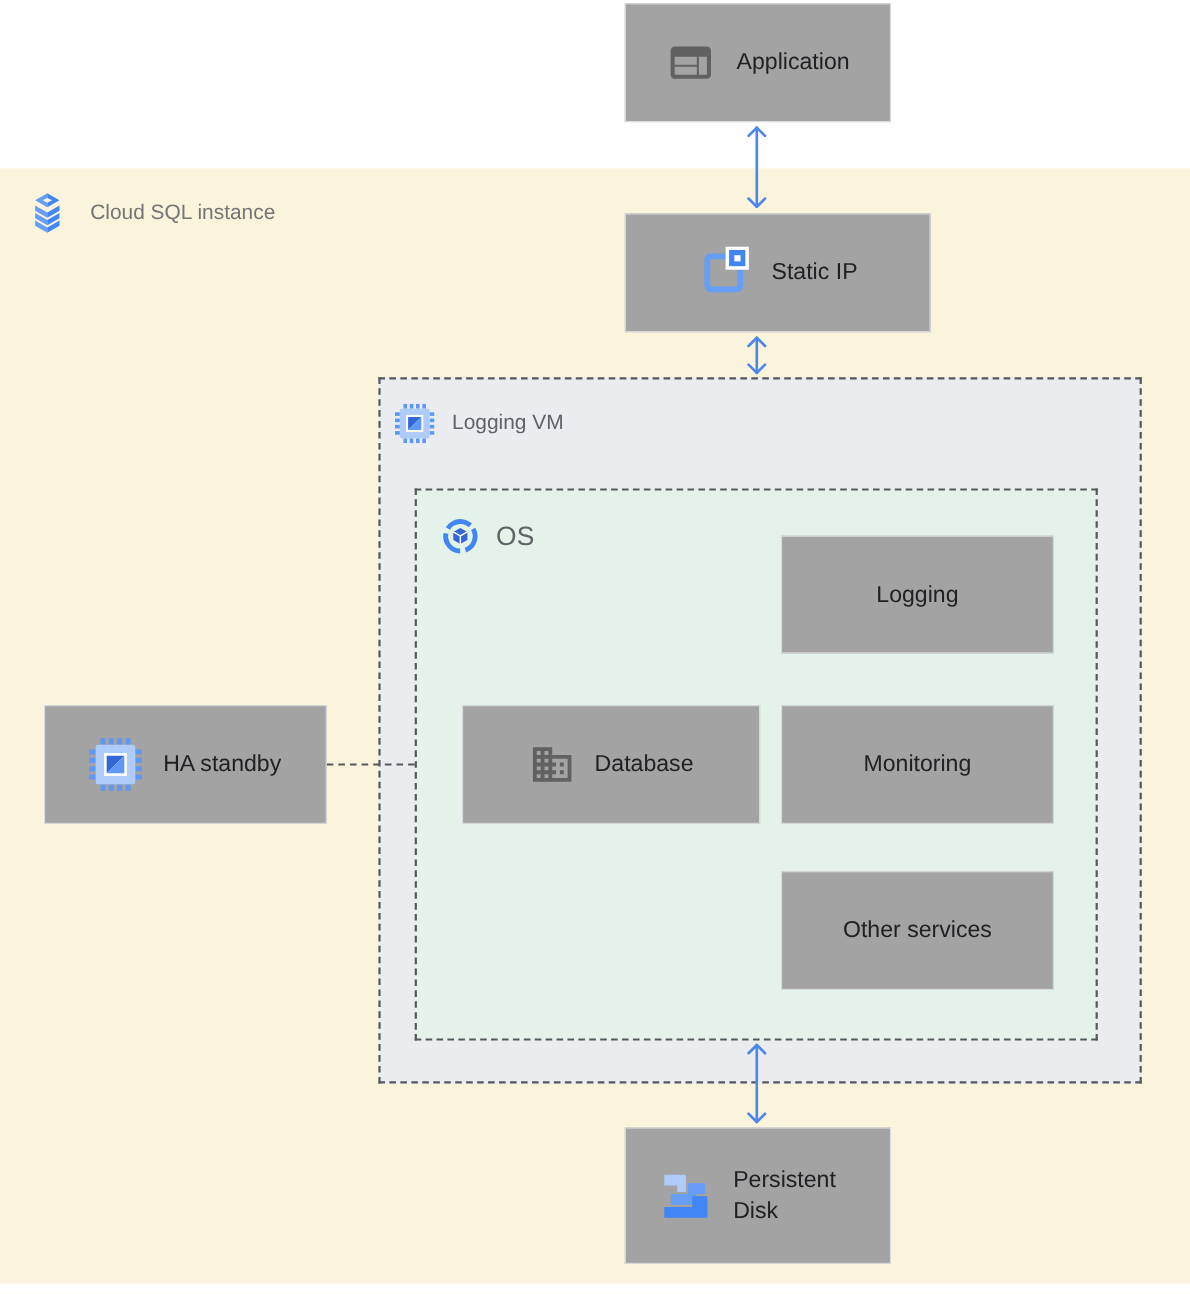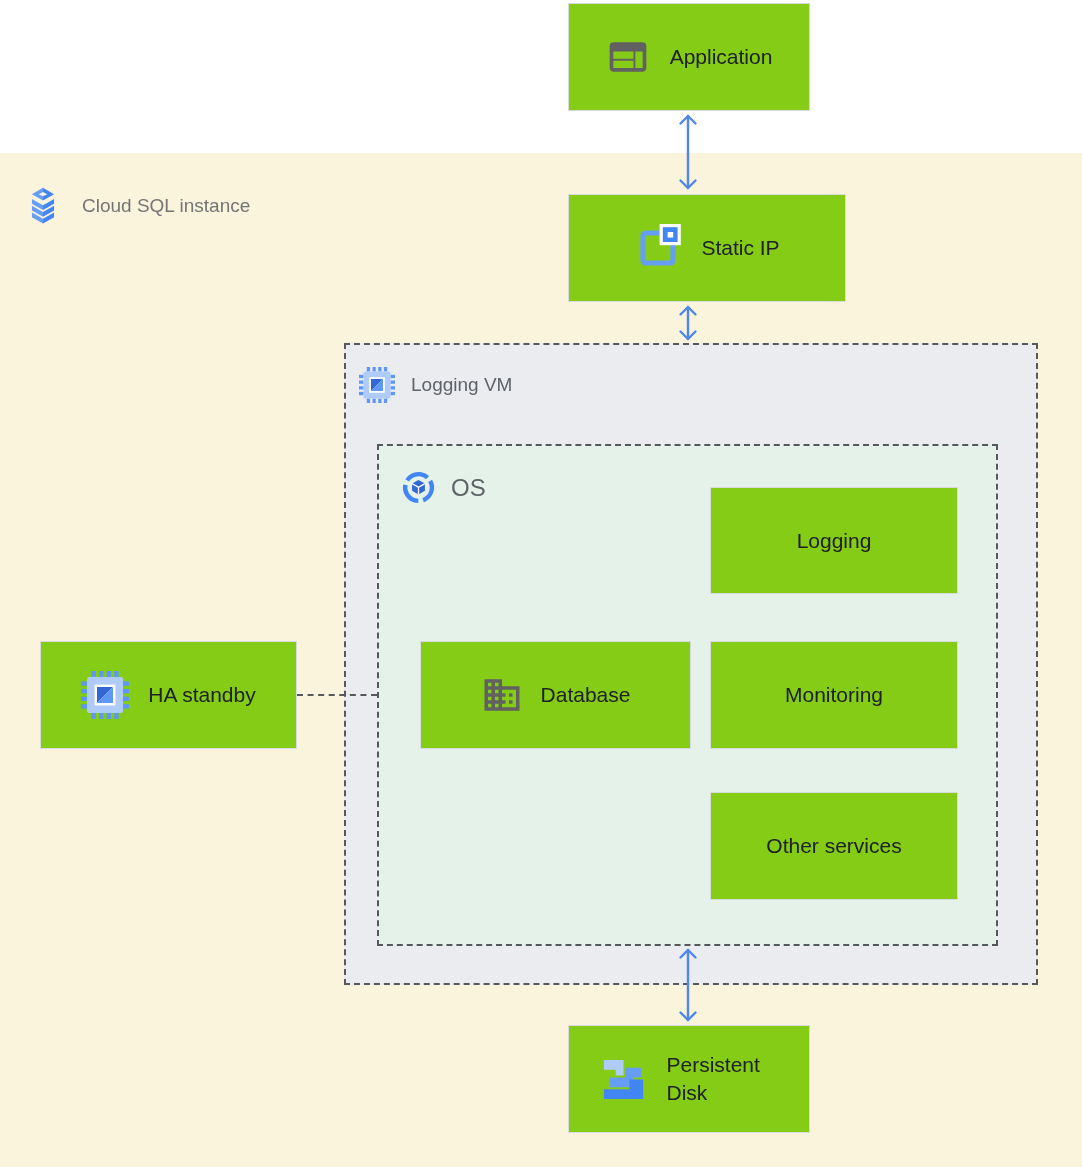--- a/index.html
+++ b/index.html
@@ -7,21 +7,21 @@
     position:relative;width:1082px;height:1176px;background:#fff;overflow:hidden;
     font-family:"Liberation Sans","DejaVu Sans",sans-serif;
   }
   .region{position:absolute;box-sizing:border-box;}
   .region-cloud-sql{left:0;top:153px;width:1082px;height:1014px;background:var(--cloud-sql-region-bg,#FBF4DC);}
   .region-vm{left:344px;top:343px;width:694px;height:642px;background:var(--vm-region-bg,#EAECEF);border:2px dashed var(--dashed-border,#55585C);}
   .region-os{left:377px;top:444px;width:621px;height:502px;background:var(--os-region-bg,#E4F2E9);border:2px dashed var(--dashed-border,#55585C);}
   .region-label{position:absolute;display:flex;align-items:center;}
   .region-label .txt{color:var(--region-label,#757575);font-size:19px;white-space:nowrap;}
   .node{
-    position:absolute;box-sizing:border-box;background:#84cc16;
+    position:absolute;box-sizing:border-box;background:#a3a3a3;
     border:1px solid var(--node-border,#D8DADD);
     display:flex;align-items:center;justify-content:center;
   }
   .node .lbl{color:var(--node-label,#202124);font-size:21px;line-height:1.32;}
   .connector-dashed{position:absolute;height:0;border-top:2.5px dashed var(--dashed-border,#55585C);}
   .arrow{position:absolute;}
   svg{display:block;}
 </style>
 </head>
 <body>
@@ -29,21 +29,21 @@
 <div class="canvas">
 
   <div class="region region-cloud-sql"></div>
 
   <div class="region region-vm"></div>
 
   <div class="region region-os"></div>
 
   <div class="connector-dashed" style="left:297px;top:694px;width:80px;"></div>
 
-  <div class="region-label" style="left:24px;top:184px;gap:20px;align-items:center;">
+  <div class="region-label" style="left:24px;top:172px;gap:20px;align-items:center;">
     <svg width="38" height="44" viewBox="0 0 24 25">
       <path d="M12,1 L5,5 L12,9 L12,6.4 L9.3,5 L12,3.6 Z" fill="#669DF6"></path>
       <path d="M12,1 L19,5 L12,9 L12,6.4 L14.7,5 L12,3.6 Z" fill="#4285F4"></path>
       <path d="M5,8 L12,12 L12,15 L5,11 Z" fill="#669DF6"></path>
         <path d="M19,8 L12,12 L12,15 L19,11 Z" fill="#4285F4"></path>
       <path d="M5,12.3 L12,16.3 L12,19.3 L5,15.3 Z" fill="#669DF6"></path>
         <path d="M19,12.3 L12,16.3 L12,19.3 L19,15.3 Z" fill="#4285F4"></path>
       <path d="M5,16.6 L12,20.6 L12,23.6 L5,19.6 Z" fill="#669DF6"></path>
         <path d="M19,16.6 L12,20.6 L12,23.6 L19,19.6 Z" fill="#4285F4"></path>
     </svg>
@@ -168,21 +168,21 @@
   </div>
 
   <svg class="arrow" style="left:677px;top:947px;" width="22" height="76" viewBox="0 0 22 76">
     <g fill="none" stroke="var(--arrow,#4E86EC)" stroke-width="2.4" stroke-linecap="round" stroke-linejoin="round">
       <line x1="11" y1="3" x2="11" y2="73"></line>
       <path d="M3.5,10.5 L11,3 L18.5,10.5"></path>
       <path d="M3.5,65.5 L11,73 L18.5,65.5"></path>
     </g>
   </svg>
 
-  <div class="node" style="left:568px;top:1025px;width:242px;height:108px;gap:20px;">
+  <div class="node" style="left:568px;top:1025px;width:242px;height:124px;gap:20px;">
     <svg width="47" height="47" viewBox="0 0 24 24">
       <path d="M2,2 H12 V10 H8 V7 H2 Z" fill="#AECBFA"></path>
       <path d="M13,6 H21 V11 H17 V16 H5 V11 H13 Z" fill="#669DF6"></path>
       <path d="M15,12 H22 V22 H2 V17 H15 Z" fill="#4285F4"></path>
     </svg>
     <span class="lbl" style="max-width:112px;">Persistent Disk</span>
   </div>
 
 </div>
 

